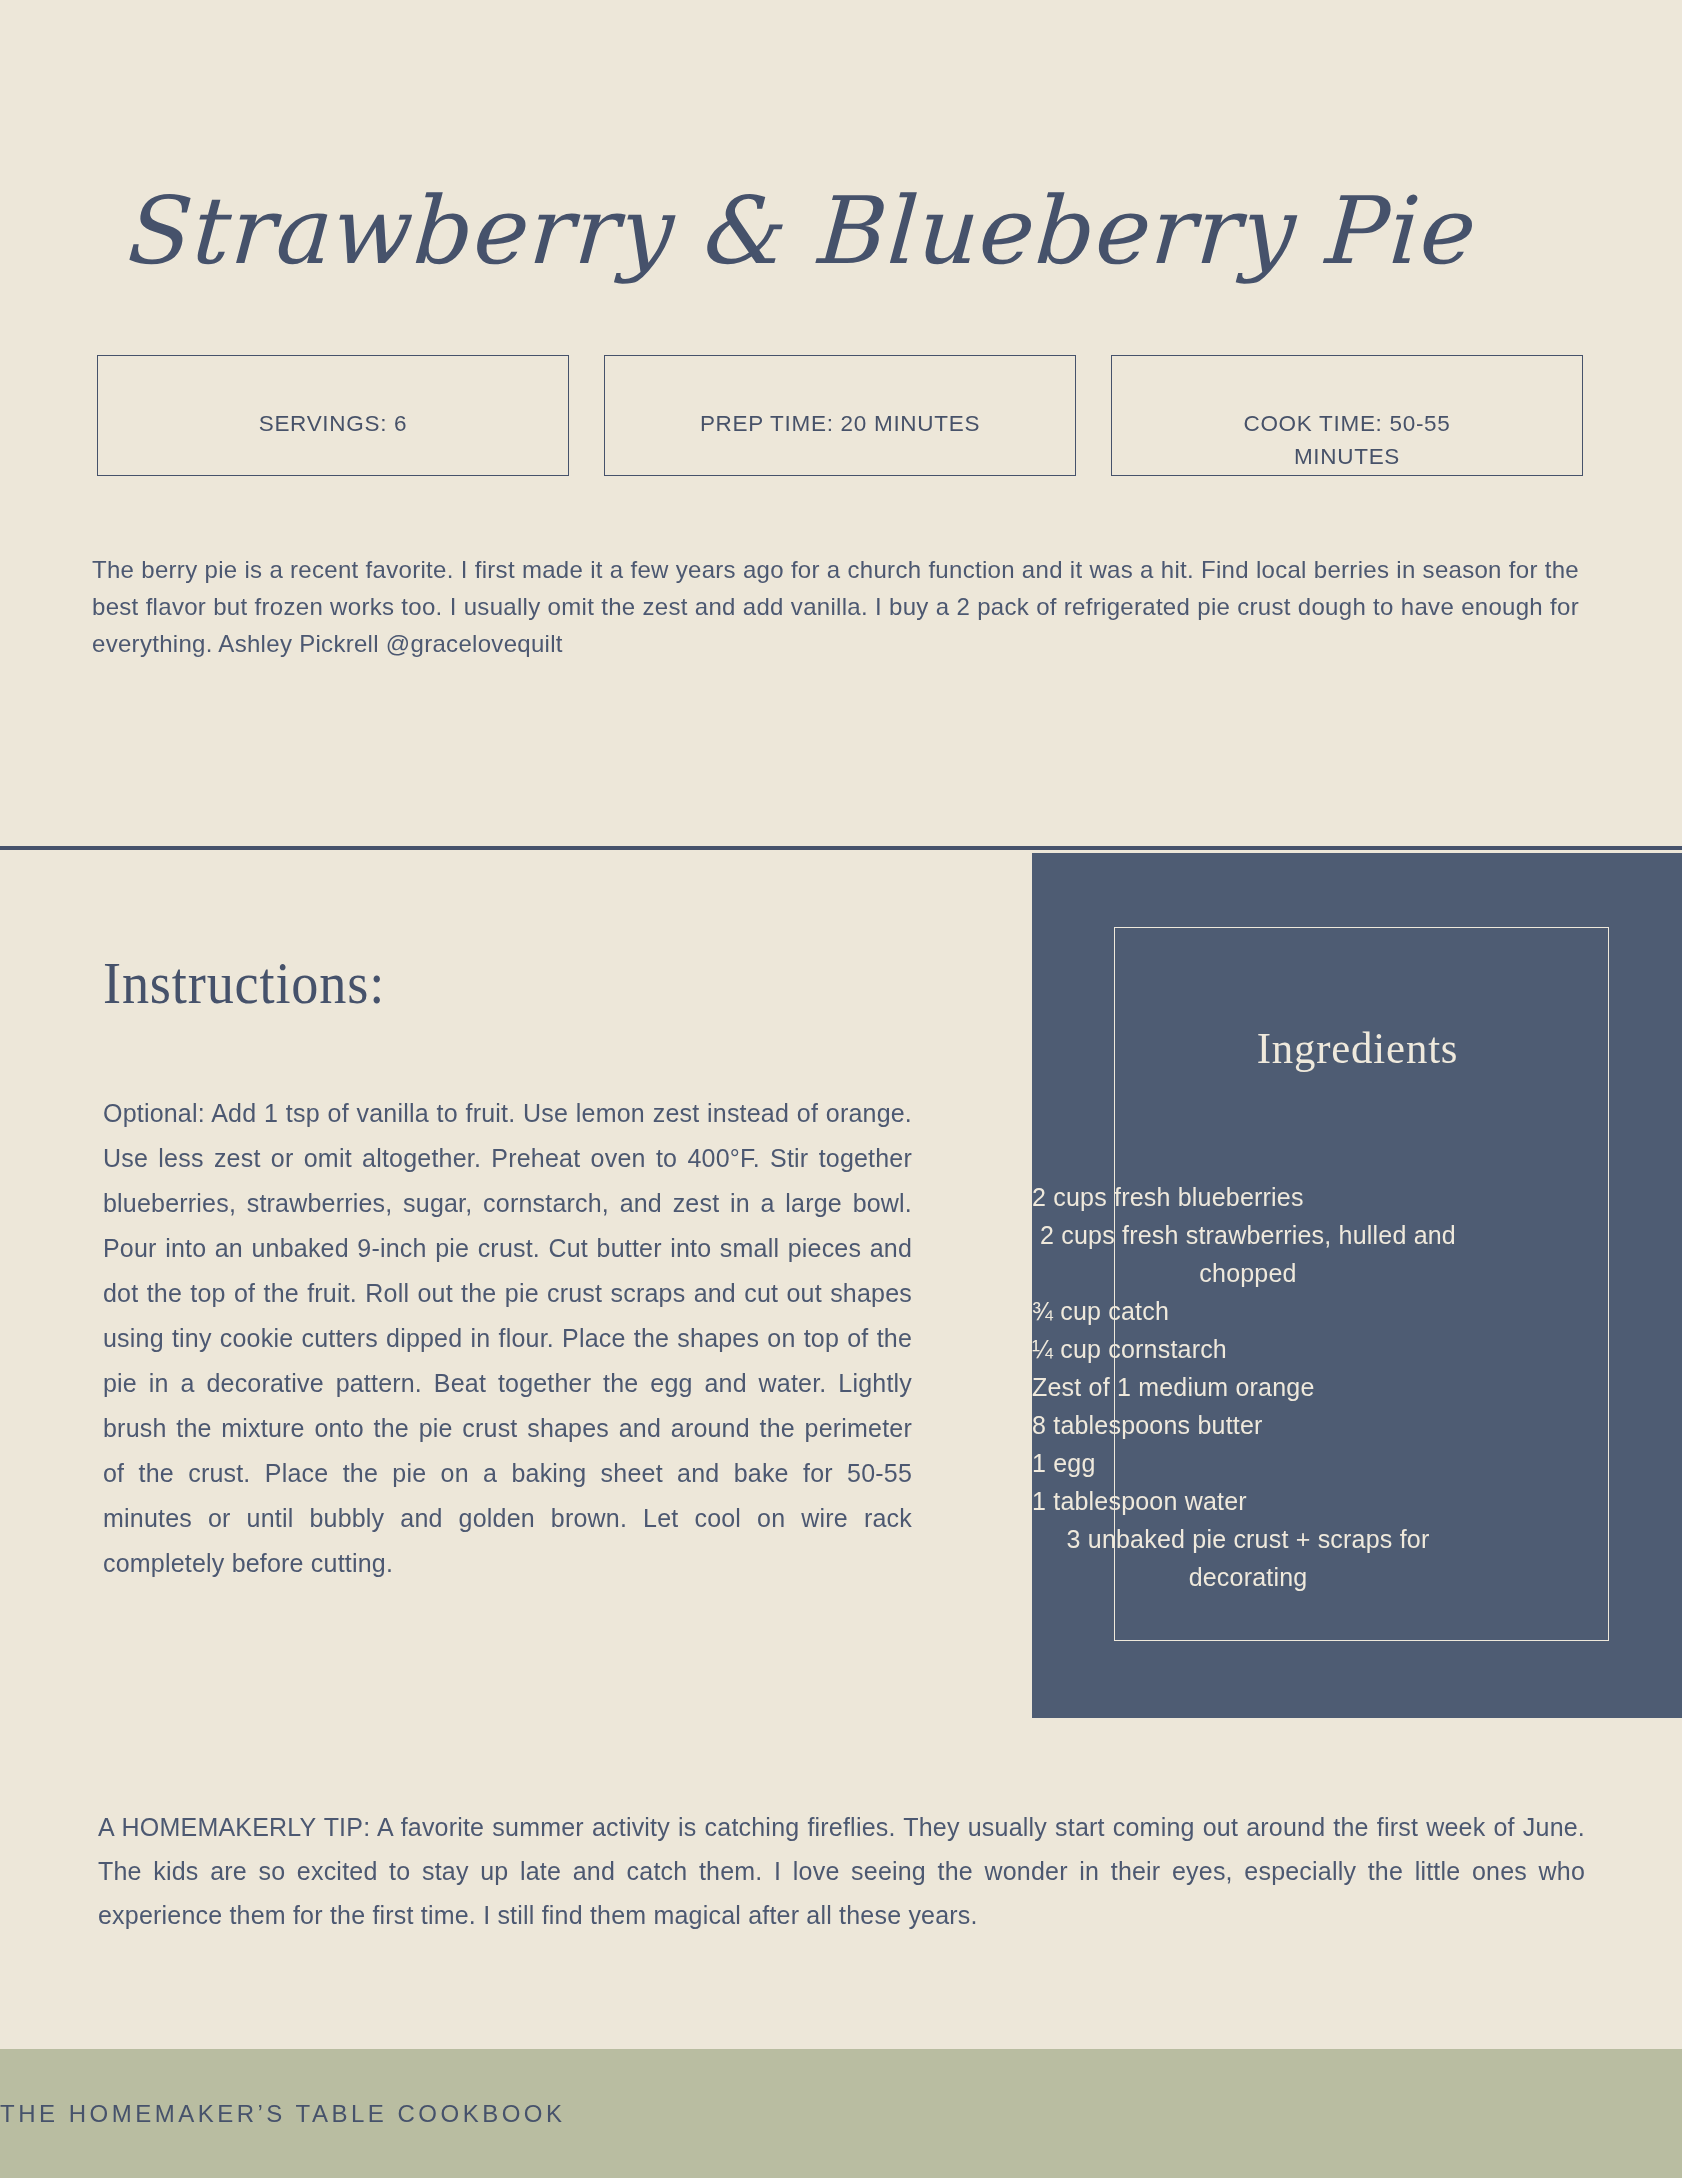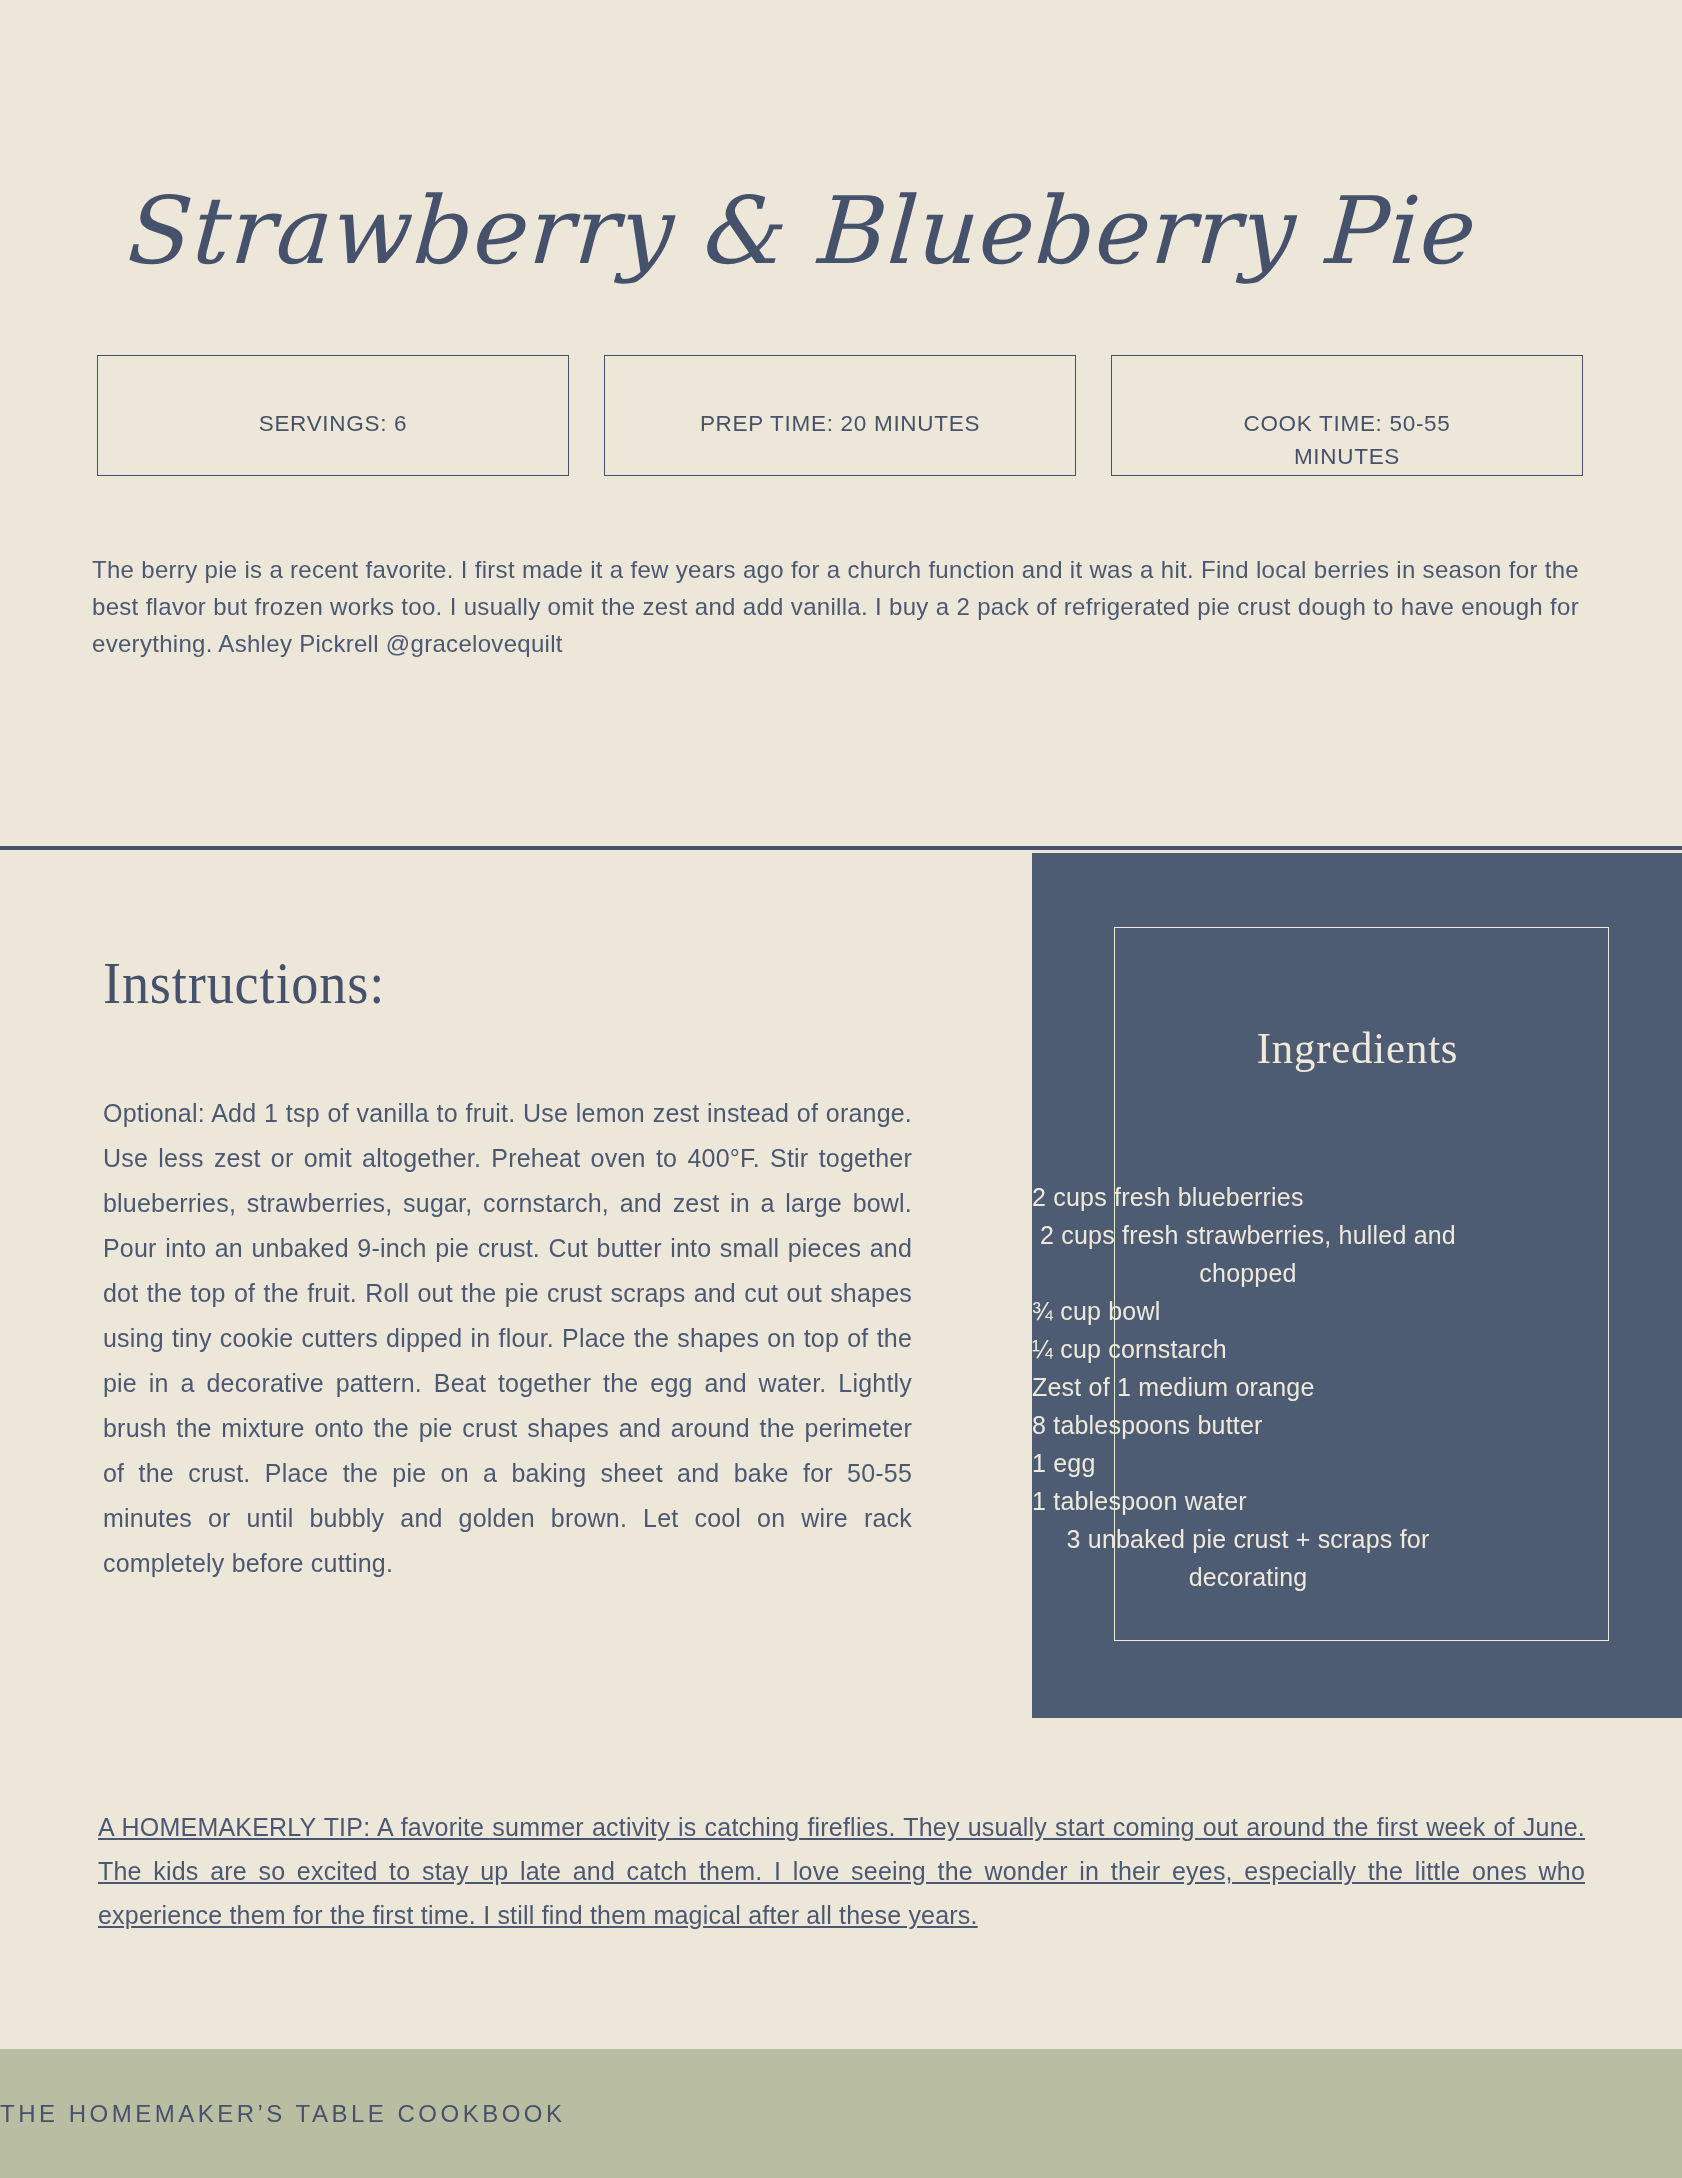--- a/index.html
+++ b/index.html
@@ -133,21 +133,20 @@
   .tip{
     position:absolute;
     left:98px; top:1780px;
     width:1487px;
     font-size:25px;
     line-height:44px;
     letter-spacing:0.2px;
     text-align:justify;
     color:#4C5871;
     font-stretch:condensed;
-    text-decoration:underline;
   }
   
   .footer{
     position:absolute;
     left:0; bottom:0;
     width:100%; height:129px;
     background:#B9BDA1;
     display:flex;
     align-items:center;
     justify-content:flex-start;
@@ -186,21 +185,21 @@
   <div class="instructions-heading">Instructions:</div>
 
   <p class="instructions-body">Optional: Add 1 tsp of vanilla to fruit. Use lemon zest instead of orange. Use less zest or omit altogether. Preheat oven to 400°F. Stir together blueberries, strawberries, sugar, cornstarch, and zest in a large bowl. Pour into an unbaked 9-inch pie crust. Cut butter into small pieces and dot the top of the fruit. Roll out the pie crust scraps and cut out shapes using tiny cookie cutters dipped in flour. Place the shapes on top of the pie in a decorative pattern. Beat together the egg and water. Lightly brush the mixture onto the pie crust shapes and around the perimeter of the crust. Place the pie on a baking sheet and bake for 50-55 minutes or until bubbly and golden brown. Let cool on wire rack completely before cutting.</p>
 
   <div class="panel">
     <div class="panel-border"></div>
     <div class="panel-title">Ingredients</div>
     <div class="ingredients-list">
       <div class="ingredient">2 cups fresh blueberries</div>
       <div class="ingredient">2 cups fresh strawberries, hulled and chopped</div>
-      <div class="ingredient">¾ cup bowl</div>
+      <div class="ingredient">¾ cup catch</div>
       <div class="ingredient">¼ cup cornstarch</div>
       <div class="ingredient">Zest of 1 medium orange</div>
       <div class="ingredient">8 tablespoons butter</div>
       <div class="ingredient">1 egg</div>
       <div class="ingredient">1 tablespoon water</div>
       <div class="ingredient">3 unbaked pie crust + scraps for decorating</div>
     </div>
   </div>
 
   <p class="tip">A HOMEMAKERLY TIP: A favorite summer activity is catching fireflies. They usually start coming out around the first week of June. The kids are so excited to stay up late and catch them. I love seeing the wonder in their eyes, especially the little ones who experience them for the first time. I still find them magical after all these years.</p>

